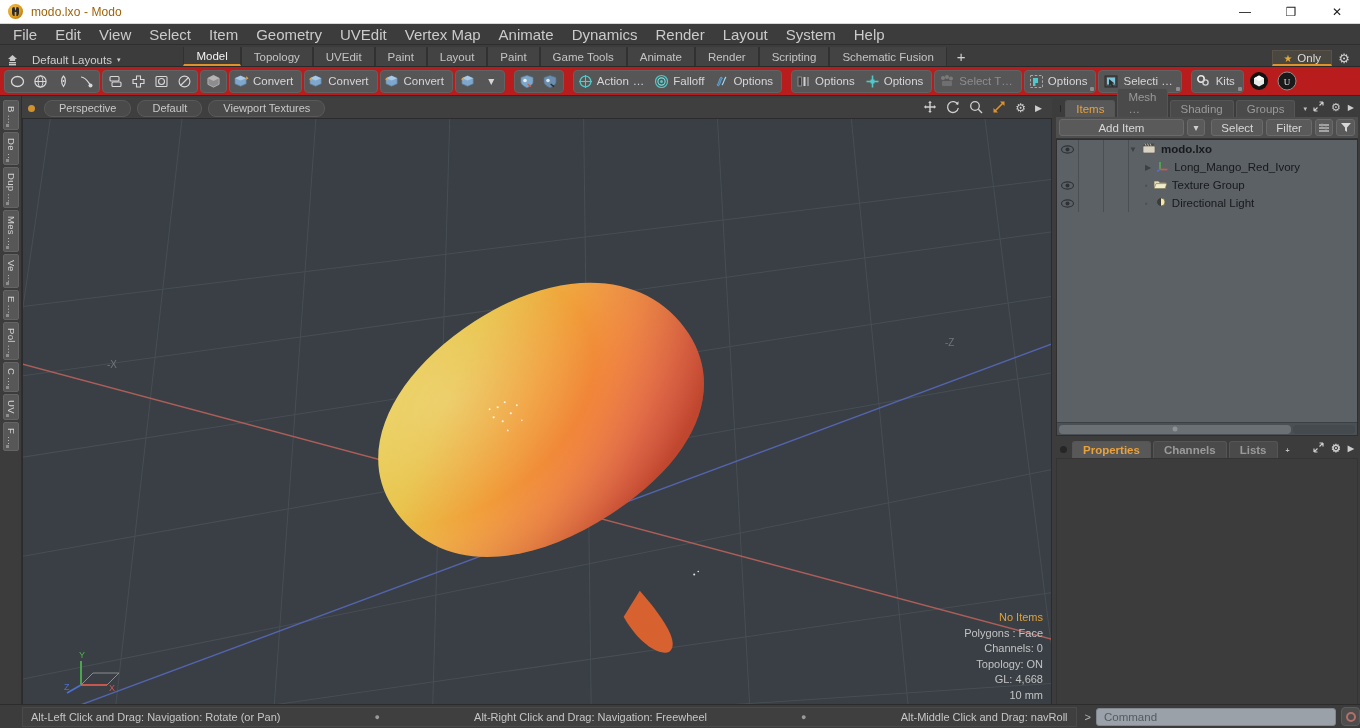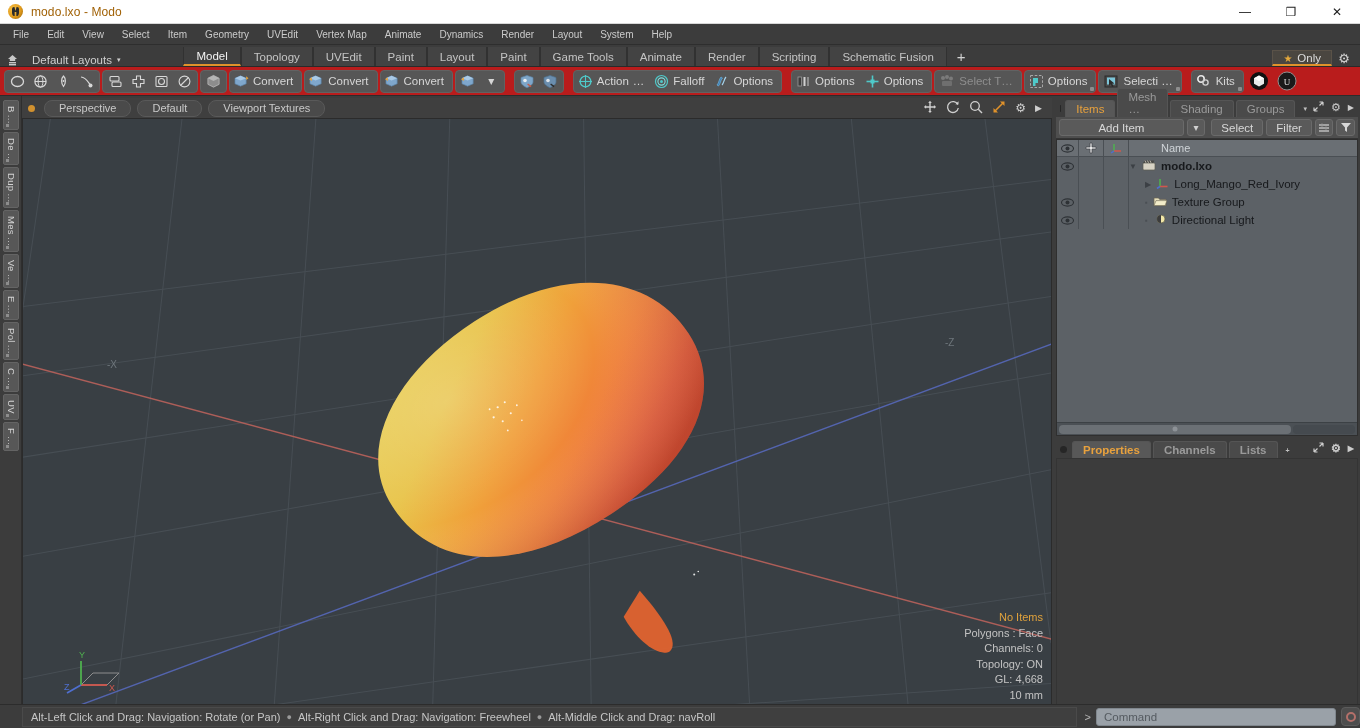--- a/index.html
+++ b/index.html
@@ -32,21 +32,21 @@
     width: 46px; height: 24px; display: flex; align-items: center; justify-content: center;
     font-size: 12px; color: #1a1a1a;
   }
 
   
   .menubar {
     height: 21px; background: #3c3c3c; display: flex; align-items: center;
     padding-left: 4px; border-bottom: 1px solid #2e2e2e;
   }
   .menubar .mi {
-    font-size: 10px; color: #cbcbcb; padding: 2px 9px; cursor: default; white-space: nowrap;
+    font-size: 15px; color: #cbcbcb; padding: 2px 9px; cursor: default; white-space: nowrap;
   }
 
   
   .layoutrow {
     height: 22px; background: #3c3c3c; display: flex; align-items: flex-end;
     border-bottom: 1px solid #2a2a2a; position: relative;
   }
   .homebtn {
     width: 24px; display: flex; align-items: center; justify-content: center; color: #c8c8c8; font-size: 11px;
   }
@@ -194,21 +194,21 @@
   .propsPanel { margin-top: 3px; flex: 0 0 auto; font-weight: bold; }
   .propsBody { height: 268px; background: #3c3c3c; border: 1px solid #343434; }
 
   
   .statusbar {
     position: absolute; left: 0; bottom: 0; width: 1360px; height: 24px; background: #3c3c3c;
     display: flex; align-items: center; border-top: 1px solid #2c2c2c;
   }
   .hintbox {
     margin-left: 22px; width: 1215px; height: 20px; background: #3f3f3f; border: 1px solid #4a4a4a;
-    display: flex; align-items: center; padding: 0 8px; font-size: 11px; color: #c6c6c6; gap: 6px;
+    display: flex; align-items: center; padding: 0 8px; font-size: 11px; color: #c6c6c6; gap: 6px; justify-content: space-between;
   }
   .bullet { color: #9a9a9a; font-size: 9px; }
   .cmdzone { display: flex; align-items: center; gap: 5px; margin-left: 8px; }
   .cmdarrow { color: #b5b5b5; font-size: 11px; }
   .cmdinput {
     width: 240px; height: 18px; background: #9aa1a8; border: 1px solid #80878e; border-radius: 3px;
     font-size: 11.5px; color: #4c5258; padding: 0 7px; font-family: "Liberation Sans", sans-serif;
   }
   .cmdinput::placeholder { color: #555b61; }
   .recbtn {
@@ -686,41 +686,20 @@
             </svg>
         </div>
         <div class="iconbtn">
           <svg width="12" height="11" viewBox="0 0 12 11">
               <path d="M1 1 h10 l-4 4.5 v4.5 l-2 -1.5 v-3z" fill="#d6d6d6"></path>
             </svg>
         </div>
       </div>
 
       <div class="treeWrap">
-        <div class="treeHead">
-          <div class="colEye">
-            <svg width="13" height="9" viewBox="0 0 13 9">
-                <ellipse cx="6.5" cy="4.5" rx="6" ry="3.6" fill="none" stroke="#2e3236" stroke-width="1.1"></ellipse>
-                <circle cx="6.5" cy="4.5" r="2" fill="#2e3236"></circle>
-              </svg>
-          </div>
-          <div class="colPlus">
-            <svg width="12" height="12" viewBox="0 0 12 12">
-                <path d="M5 1 h2 v4 h4 v2 h-4 v4 h-2 v-4 h-4 v-2 h4z" fill="#e8e8e8" stroke="#3c4045" stroke-width=".7"></path>
-              </svg>
-          </div>
-          <div class="colAxis">
-            <svg width="12" height="12" viewBox="0 0 12 12">
-                <line x1="4" y1="9" x2="4" y2="2" stroke="#4fb04f" stroke-width="1.5"></line>
-                <line x1="4" y1="9" x2="11" y2="9" stroke="#d0574d" stroke-width="1.5"></line>
-                <line x1="4" y1="9" x2="1" y2="11" stroke="#4f6fd0" stroke-width="1.5"></line>
-              </svg>
-          </div>
-          <div class="colName">Name</div>
-        </div>
 
         <div class="trow root">
           <div class="colEye">
             <svg width="13" height="9" viewBox="0 0 13 9">
                 <ellipse cx="6.5" cy="4.5" rx="6" ry="3.6" fill="none" stroke="#2e3236" stroke-width="1.1"></ellipse>
                 <circle cx="6.5" cy="4.5" r="2" fill="#2e3236"></circle>
               </svg>
           </div>
           <div class="colPlus"></div>
           <div class="colAxis"></div>

